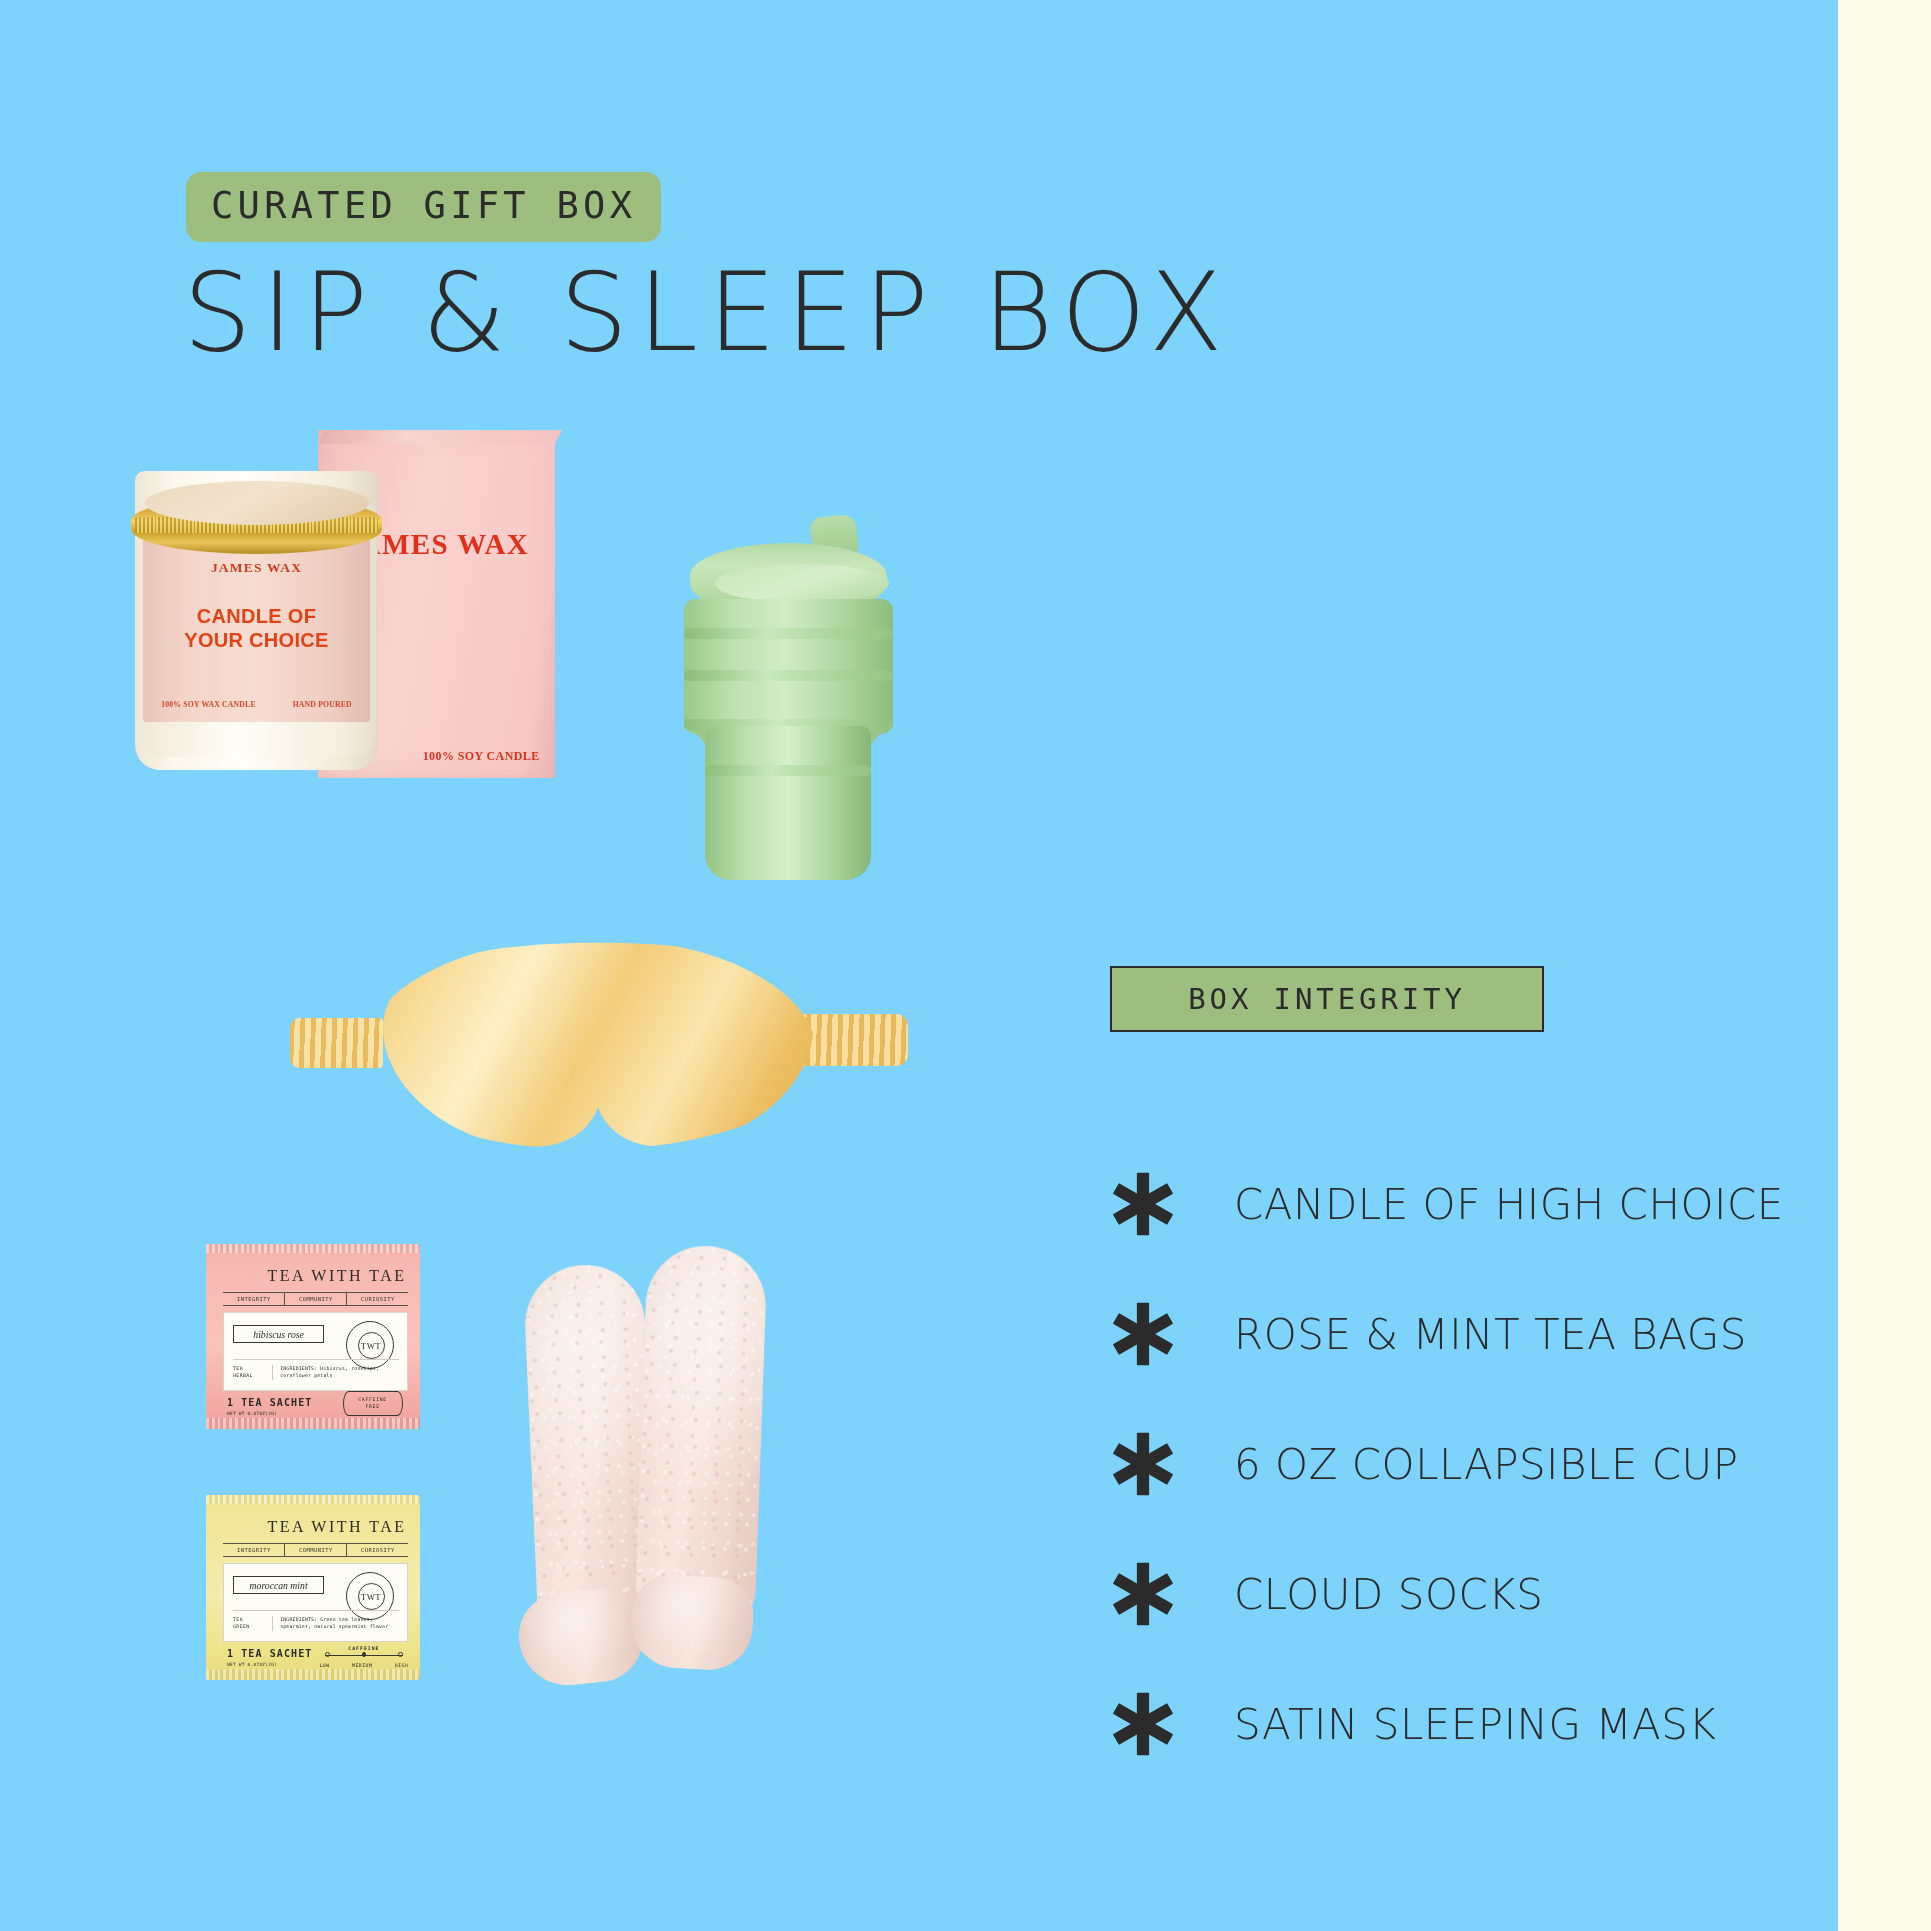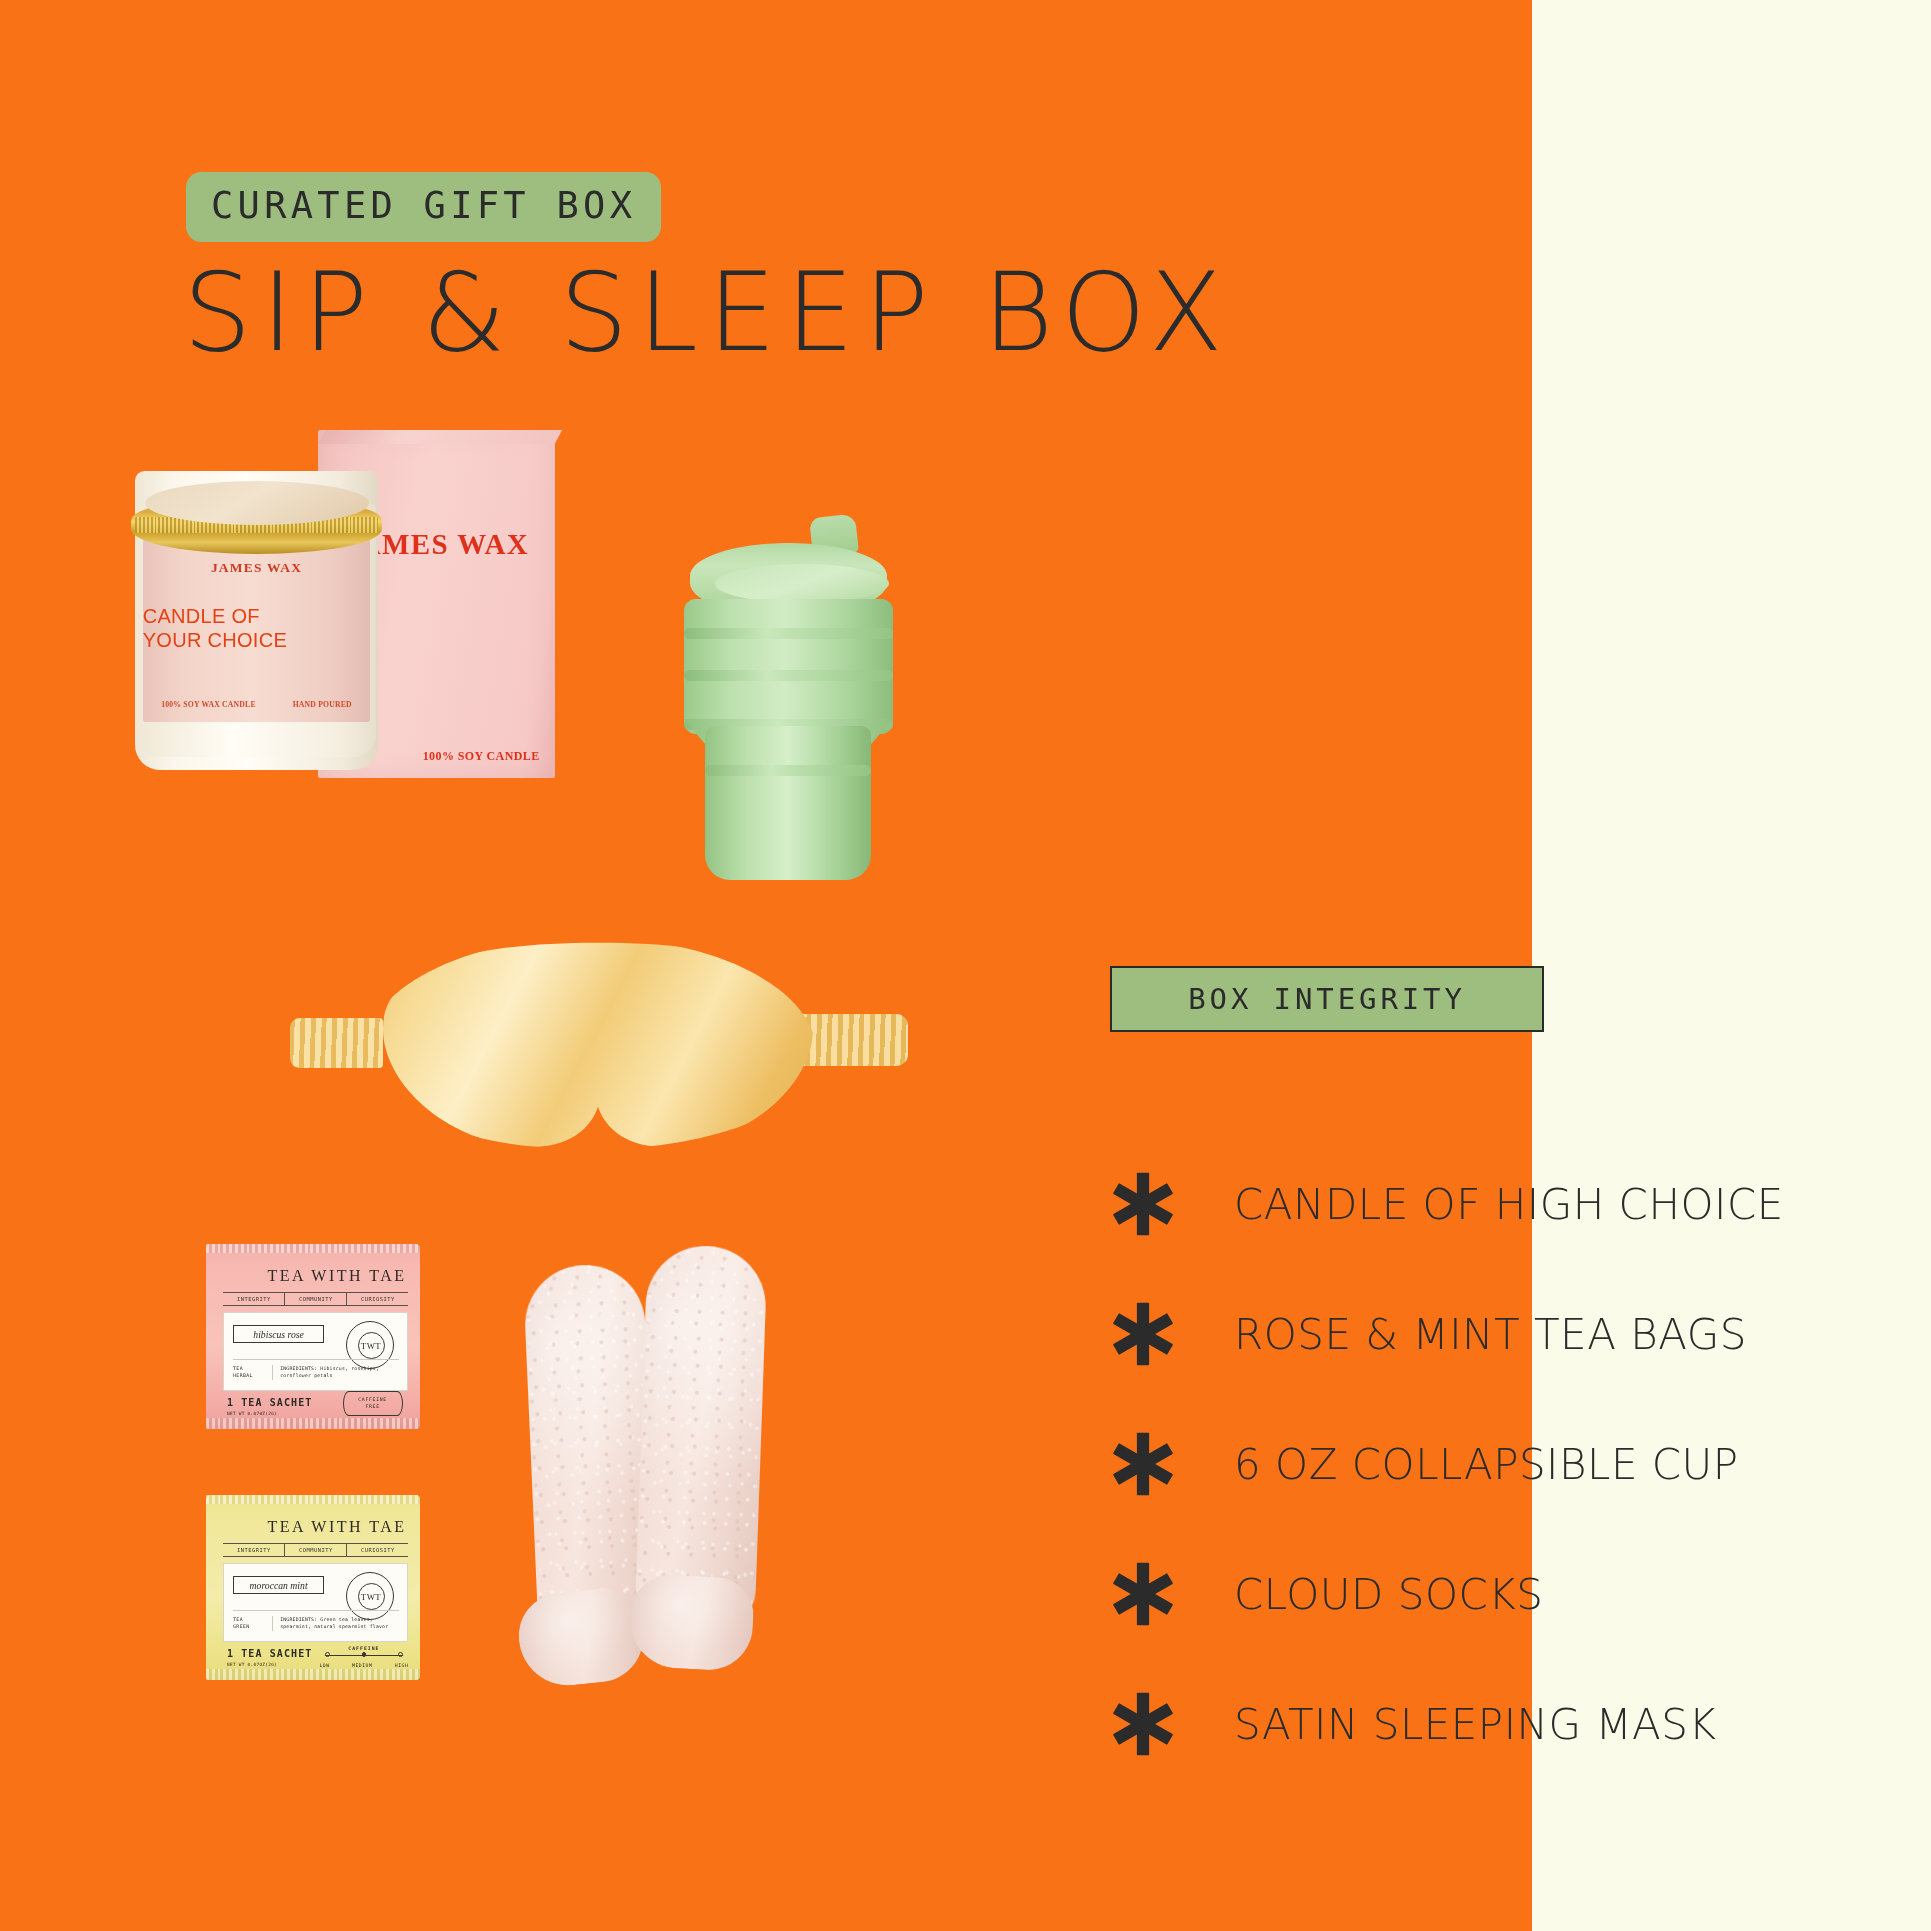--- a/index.html
+++ b/index.html
@@ -2,21 +2,21 @@
 <html><head>
 <meta charset="utf-8">
 <style>
   * { box-sizing: border-box; margin: 0; padding: 0; }
   html, body {
     width: 1931px; height: 1931px;
     background: #fbfbe9;
     font-family: "Liberation Sans", sans-serif;
     overflow: hidden;
   }
-  #canvas { position: relative; width: 1532px; height: 1931px; background: #f97316; }
+  #canvas { position: relative; width: 1838px; height: 1931px; background: #7dd3fc; }
 
   
   .badge-pill {
     position: absolute; left: 186px; top: 172px;
     background: #9dbe7e; border-radius: 15.4px;
     padding: 15.4px 25px 17.4px 25px;
     font-family: "DejaVu Sans Mono", monospace;
     font-size: 37px; letter-spacing: 4.3px; color: #2b2b2b;
     line-height: 1;
   }
@@ -92,22 +92,22 @@
     position: absolute; left: 7.7px; right: 7.7px; top: 68px; height: 183px;
     background: linear-gradient(90deg,#e8c4ba 0%,#f3d4c9 18%,#f7dcd2 48%,#efcdc2 82%,#e2bcb2 100%);
     border-radius: 2.9px;
   }
   .jl-brand {
     position: absolute; left: 0; right: 0; top: 21px; text-align: center;
     font-family: "Liberation Serif", serif; font-weight: 700;
     font-size: 13.5px; letter-spacing: 1.2px; color: #cf3a1c;
   }
   .jl-main {
-    position: absolute; left: 0; right: 0; top: 66px; text-align: left;
-    font-family: "Liberation Sans", sans-serif; font-weight: 400;
+    position: absolute; left: 0; right: 0; top: 66px; text-align: center;
+    font-family: "Liberation Sans", sans-serif; font-weight: 700;
     font-size: 20px; line-height: 1.18; letter-spacing: 0.3px; color: #e34215;
   }
   .jl-foot {
     position: absolute; left: 0; right: 0; bottom: 12.6px;
     display: flex; justify-content: space-around;
     font-family: "Liberation Serif", serif; font-weight: 700;
     font-size: 7.7px; letter-spacing: 0.2px; color: #d4482a;
   }
   .jar-lid {
     position: absolute; left: -3.9px; top: 25px; width: 251px; height: 58px;

